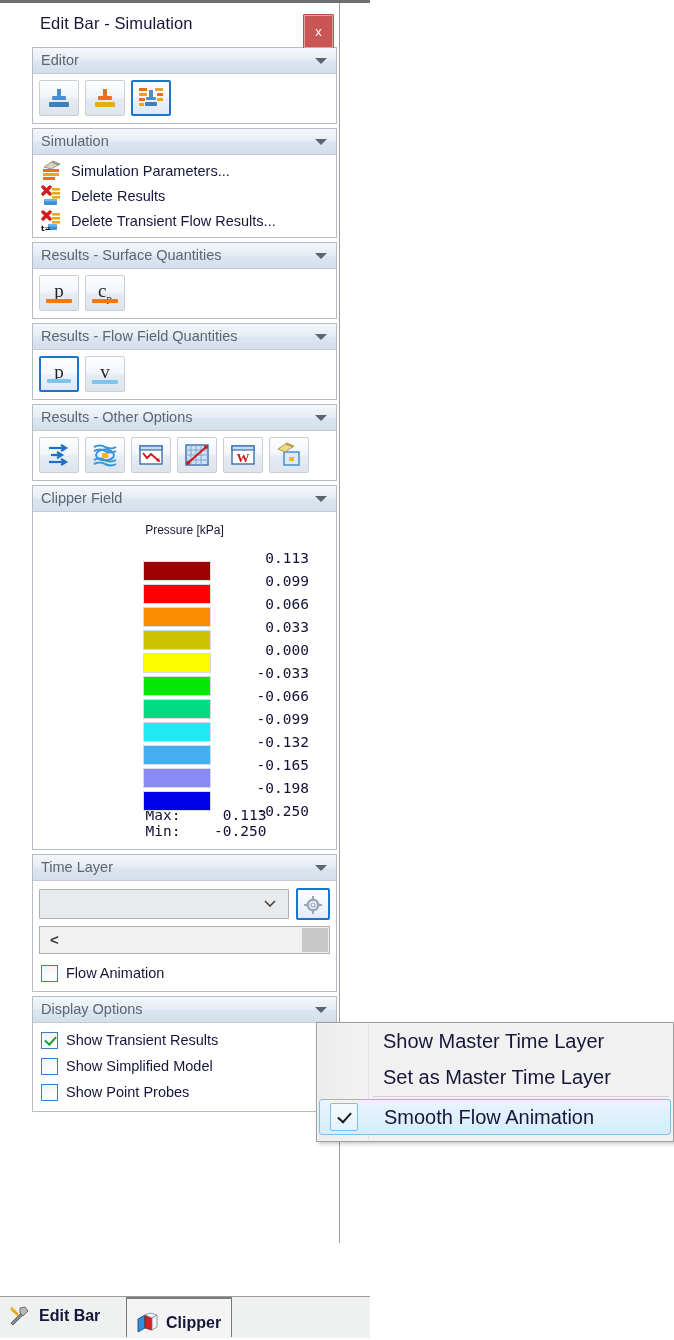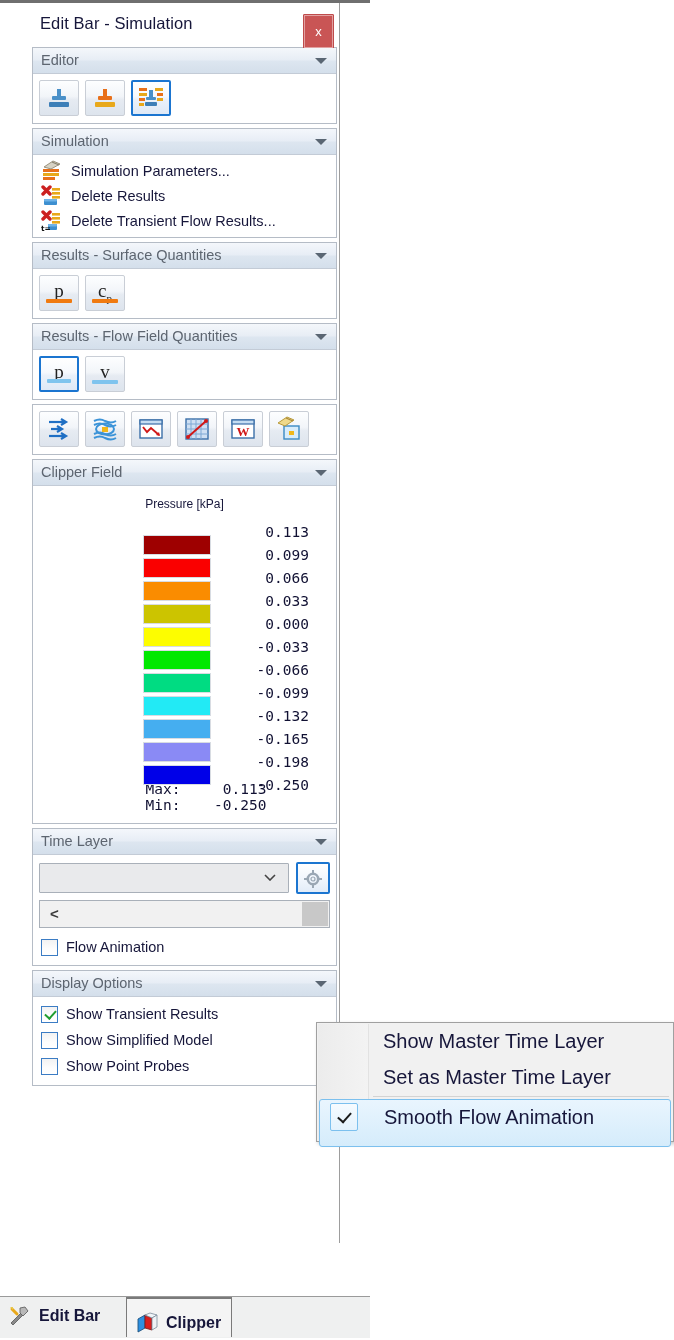--- a/index.html
+++ b/index.html
@@ -133,21 +133,21 @@
   }
   #ctxgutter{position:absolute;left:1px;top:1px;bottom:1px;width:50px;
     background:linear-gradient(to right,#ececec,#f3f3f3);border-right:1px solid #e2e2e2;}
   .mitem{
     position:relative;height:36px;line-height:36px;padding-left:66px;
     font-size:20px;color:#16163a;cursor:pointer;box-sizing:border-box;
   }
   .mitem.hl{
     background:linear-gradient(to bottom,#e9f5fe 0%,#d5ecfb 100%);
     border:1px solid #7cc0ee;border-radius:3px;margin:0 2px;
-    height:48px;line-height:34px;padding-left:64px;
+    height:36px;line-height:34px;padding-left:64px;
   }
   .msep{height:1px;background:#d3d3d3;margin:1px 4px 2px 56px;}
   .mcheck{
     position:absolute;left:10px;top:3px;width:28px;height:28px;box-sizing:border-box;
     border:1px solid #7cc0ee;border-radius:2px;
     background:linear-gradient(to bottom,#f6fbff,#e3f2fd);
   }
   .mcheck::after{
     content:"";position:absolute;left:7px;top:8px;width:11px;height:6px;
     border-left:2.8px solid #1b1b1b;border-bottom:2.8px solid #1b1b1b;
@@ -305,20 +305,24 @@
         </div>
         <div class="tbbtn">
           <div class="glyph">v</div>
           <div class="ubar" style="background:#7fc4ee;"></div>
         </div>
       </div>
     </div>
   </div>
 
   <div class="group">
+    <div class="grouphdr">
+      <div class="ttl">Results - Other Options</div>
+      <div class="chev"></div>
+    </div>
     <div class="groupbody">
       <div class="tbrow">
 
         <div class="tbbtn">
           <svg width="26" height="26" viewBox="0 0 26 26">
             <path d="M3 6 H18" stroke="#1f6fc4" stroke-width="2.2"></path>
             <path d="M15 3 L20 6 L15 9" fill="none" stroke="#1f6fc4" stroke-width="2.2"></path>
             <path d="M5 13 H14" stroke="#1f6fc4" stroke-width="2.2"></path>
             <path d="M11 10 L16 13 L11 16" fill="none" stroke="#1f6fc4" stroke-width="2.2"></path>
             <path d="M3 20 H18" stroke="#1f6fc4" stroke-width="2.2"></path>

